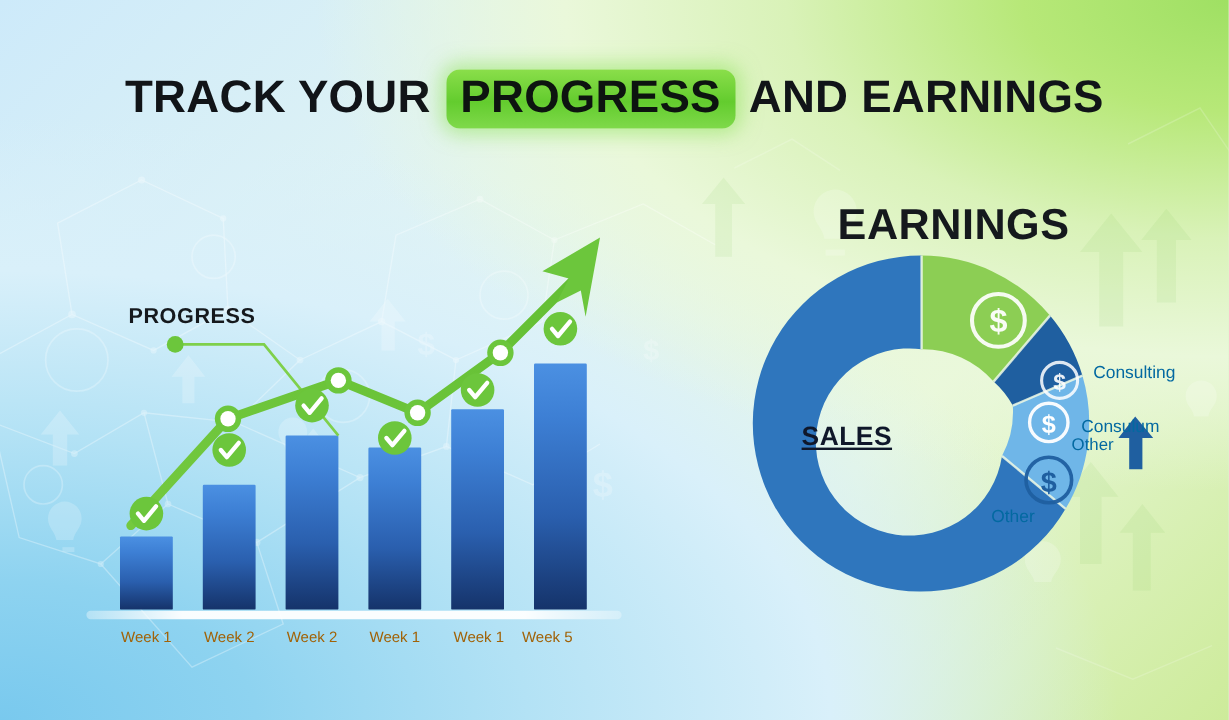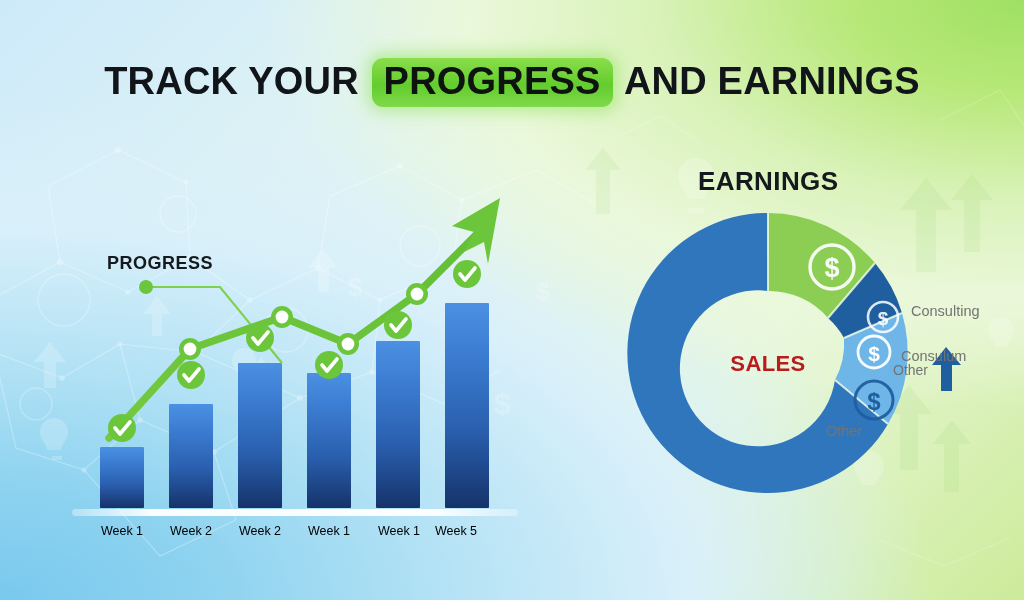--- a/index.html
+++ b/index.html
@@ -34,43 +34,43 @@
     padding:2px 12px 4px 12px;margin:0 2px;
     border-radius:11px;
     background:linear-gradient(180deg,#8ade4a 0%,#63cc2e 55%,#7fd94a 100%);
     box-shadow:0 0 16px 5px rgba(140,226,90,.55);
     color:#0d1410;
   }
 
   
   .earnings-title{
     position:absolute;left:698px;top:166px;
-    font-size:26px;font-weight:700;color:#15191d;letter-spacing:.4px;
+    font-size:36px;font-weight:700;color:#15191d;letter-spacing:.4px;
   }
   .progress-label{
     position:absolute;left:107px;top:253px;
     font-size:18px;font-weight:700;color:#15191d;letter-spacing:.5px;
   }
   .sales-label{
-    position:absolute;left:668px;top:351px;width:200px;text-align:center;
-    font-size:22px;font-weight:700;color:#b91c1c;letter-spacing:.4px;
+    position:absolute;left:668px;top:351px;width:200px;
+    font-size:22px;font-weight:700;color:#0f172a;letter-spacing:.4px;text-decoration:underline;
   }
 
   
   .barchart{position:absolute;left:60px;top:180px;width:470px;height:340px;}
   .donut{position:absolute;left:600px;top:195px;width:424px;height:330px;}
 
   .axis-labels{position:absolute;left:60px;top:524px;width:470px;height:24px;}
   .axis-label{
     position:absolute;top:0;width:78px;margin-left:-39px;text-align:center;
-    font-size:12.5px;color:#000000;font-weight:400;
+    font-size:12.5px;color:#a16207;font-weight:400;
   }
 
   .donut-label{
-    position:absolute;font-size:14.5px;color:#737373;white-space:nowrap;
+    position:absolute;font-size:14.5px;color:#0369a1;white-space:nowrap;
   }
   .donut-label.small{font-size:14px;}
 </style>
 </head>
 <body>
 
 <div id="stage">
 
   <div class="bg-base"></div>
 

